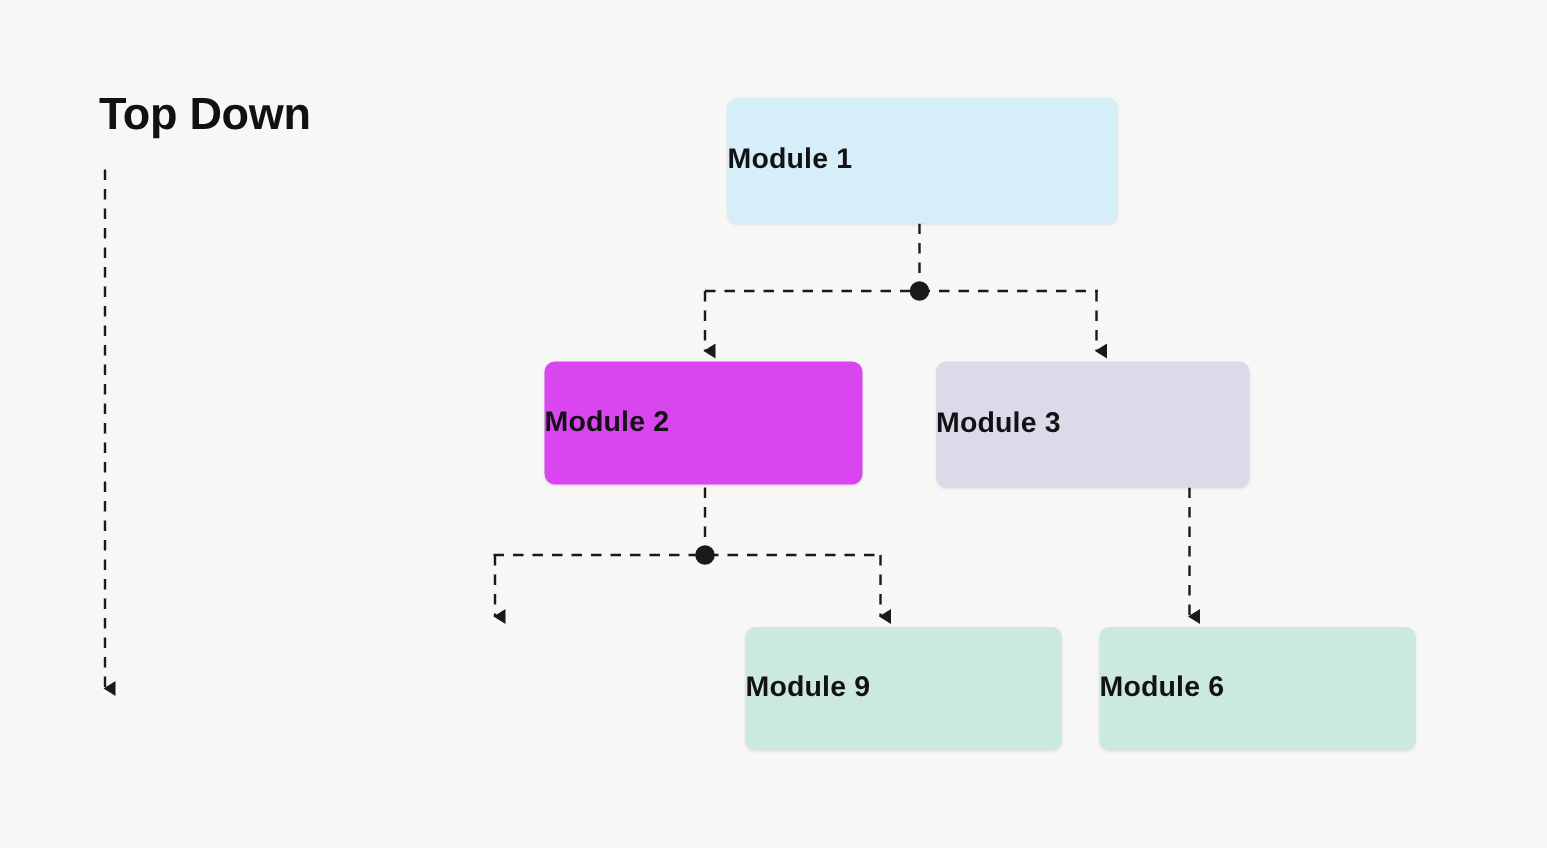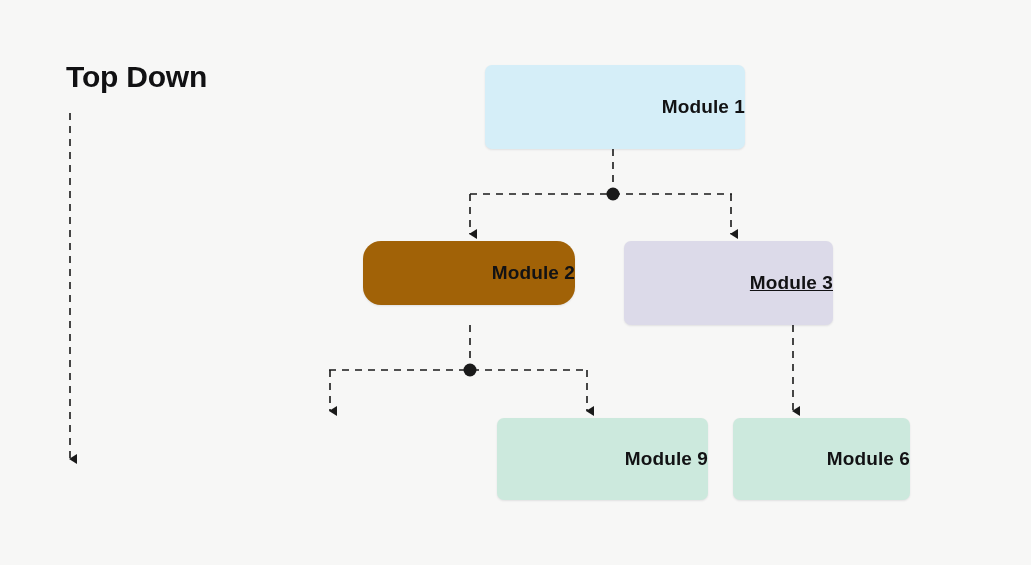--- a/index.html
+++ b/index.html
@@ -38,21 +38,21 @@
     color: #111113;
     letter-spacing: -0.2px;
     white-space: nowrap;
   }
   .node {
     position: absolute;
     box-sizing: border-box;
     border-radius: 7px;
     display: flex;
     align-items: center;
-    justify-content: flex-end;
+    justify-content: flex-start;
     font-size: 19px;
     font-weight: bold;
     color: #121214;
     letter-spacing: 0.1px;
     box-shadow: 0 1px 2px rgba(30,30,50,0.10);
   }
 </style>
 </head>
 <body>
 
@@ -111,30 +111,30 @@
     <g>
       <line x1="793" y1="325" x2="793" y2="411" stroke="#1a1a1a" stroke-width="1.6" stroke-dasharray="7 6" marker-end="url(#arrowDown)"></line>
     </g>
 
   </svg>
 
   <div class="node" style="left:485px; top:65px; width:260px; height:84px; background:#d5eef8;">
     <span>Module 1</span>
   </div>
 
-  <div class="node" style="left:363px; top:241px; width:212px; height:64px; background:#a16207;border-radius:18px;">
+  <div class="node" style="left:363px; top:241px; width:212px; height:82px; background:#d946ef;">
     <span>Module 2</span>
   </div>
 
-  <div class="node" style="left:624px; top:241px; width:209px; height:84px; background:#dcdae9;text-decoration:underline;">
+  <div class="node" style="left:624px; top:241px; width:209px; height:84px; background:#dcdae9;">
     <span>Module 3</span>
   </div>
 
 
   <div class="node" style="left:497px; top:418px; width:211px; height:82px; background:#cce9dd;">
     <span>Module 9</span>
   </div>
 
-  <div class="node" style="left:733px; top:418px; width:177px; height:82px; background:#cce9dd;">
+  <div class="node" style="left:733px; top:418px; width:211px; height:82px; background:#cce9dd;">
     <span>Module 6</span>
   </div>
 
 </div>
 
 </body></html>

